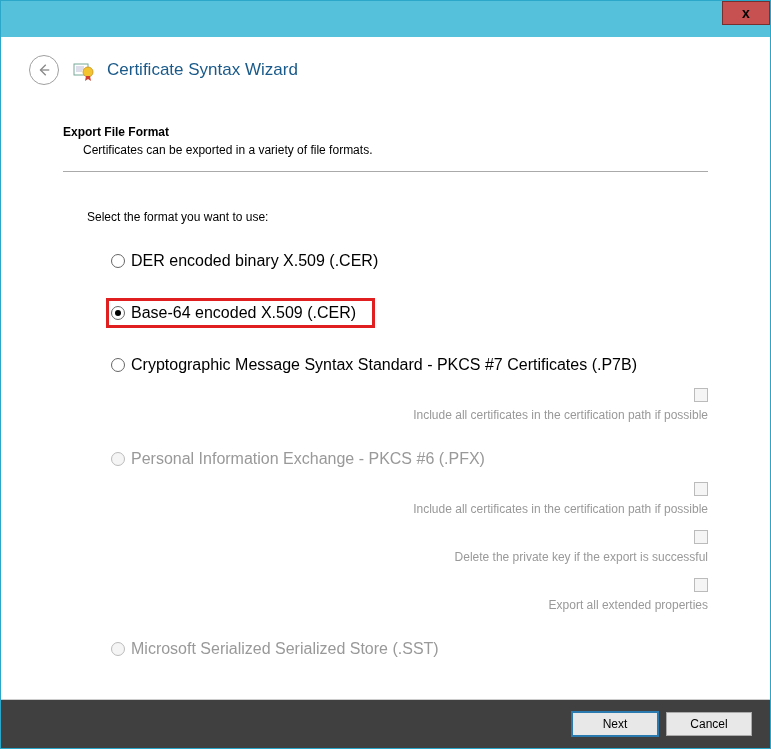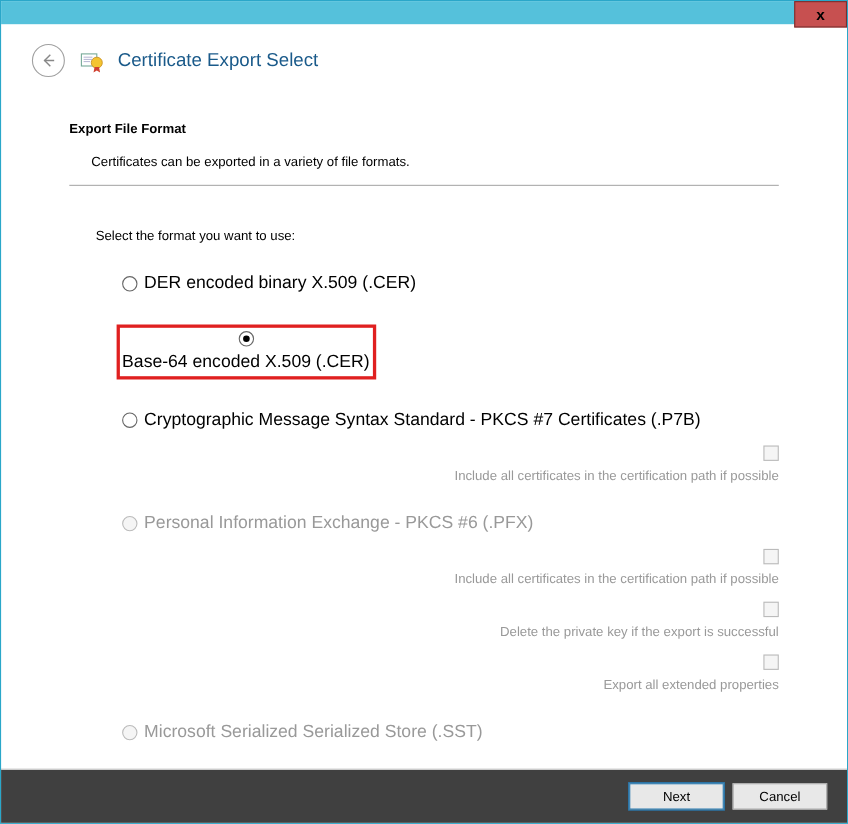--- a/index.html
+++ b/index.html
@@ -76,21 +76,21 @@
     color: #1a5a8a;
     font-weight: 400;
   }
   .content {
     flex: 1;
     padding: 26px 62px 10px 62px;
   }
   .section-heading {
     font-weight: bold;
     font-size: 12px;
-    margin-bottom: 16px;
+    margin-bottom: 4px;
   }
   .section-desc {
     font-size: 12px;
     padding-left: 20px;
     margin-bottom: 14px;
   }
   .divider {
     border: none;
     border-top: 1px solid #aaa;
     margin-bottom: 38px;
@@ -133,26 +133,25 @@
   .radio-input.checked::after {
     content: "";
     width: 6px;
     height: 6px;
     background: #000;
     border-radius: 50%;
     display: block;
   }
   .highlight-box {
     border: 3px solid #e02020;
-    padding: 3px 3px 3px 2px;
+    padding: 3px 16px 3px 2px;
     display: inline-flex;
     align-items: center;
     gap: 6px;
     margin-left: -5px;
-    flex-direction: column;
   }
   .checkbox-row {
     display: flex;
     align-items: flex-end;
     gap: 6px;
     font-size: 12px;
     color: #999;
     margin-bottom: 14px;
     padding-left: 24px;
     flex-direction: column;
@@ -205,21 +204,21 @@
     <div class="wizard-icon">
       <svg viewBox="0 0 24 24">
         <rect x="3" y="6" width="14" height="11" fill="#fff" stroke="#7a9" stroke-width="1"></rect>
         <circle cx="17" cy="14" r="5" fill="#f4c430" stroke="#c89020" stroke-width="0.8"></circle>
         <path d="M15 18 L14 23 L17 21 L20 23 L19 18" fill="#d04030"></path>
         <line x1="5" y1="9" x2="13" y2="9" stroke="#aac" stroke-width="0.8"></line>
         <line x1="5" y1="11" x2="13" y2="11" stroke="#aac" stroke-width="0.8"></line>
         <line x1="5" y1="13" x2="11" y2="13" stroke="#aac" stroke-width="0.8"></line>
       </svg>
     </div>
-    <div class="wizard-title">Certificate Export Select</div>
+    <div class="wizard-title">Certificate Syntax Wizard</div>
   </div>
 
   <div class="content">
     <div class="section-heading">Export File Format</div>
     <div class="section-desc">Certificates can be exported in a variety of file formats.</div>
     <hr class="divider">
 
     <div class="instruction">Select the format you want to use:</div>
 
     <div class="options">

